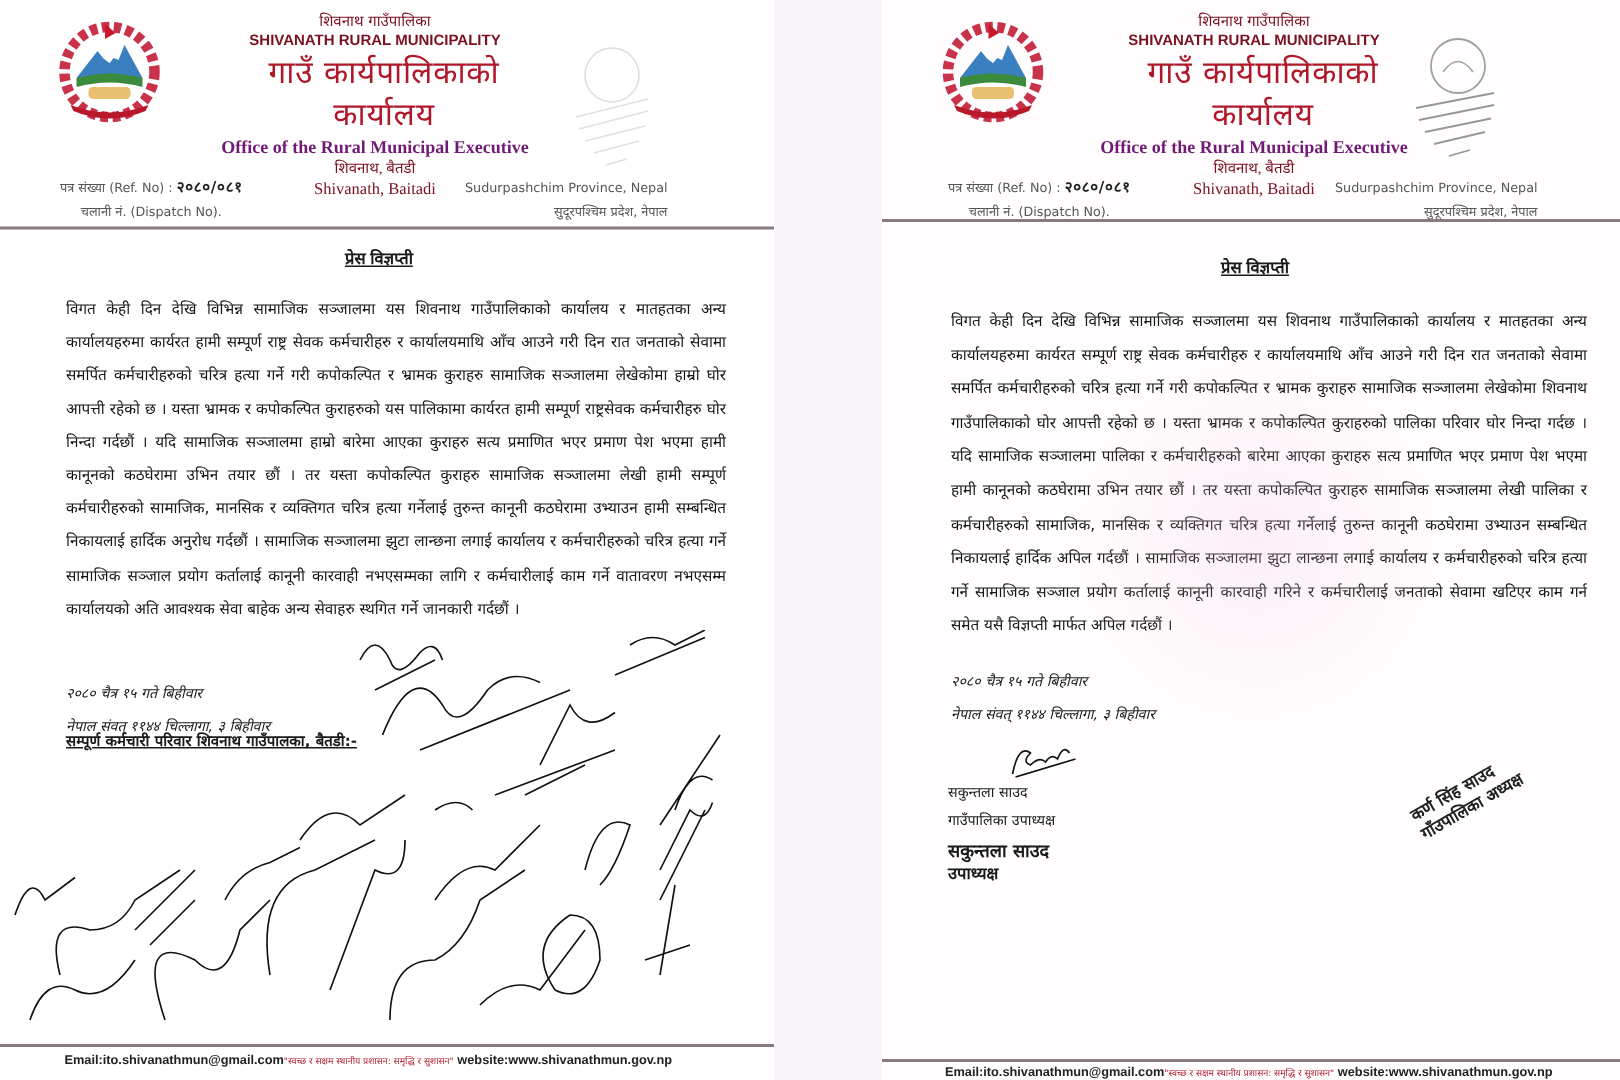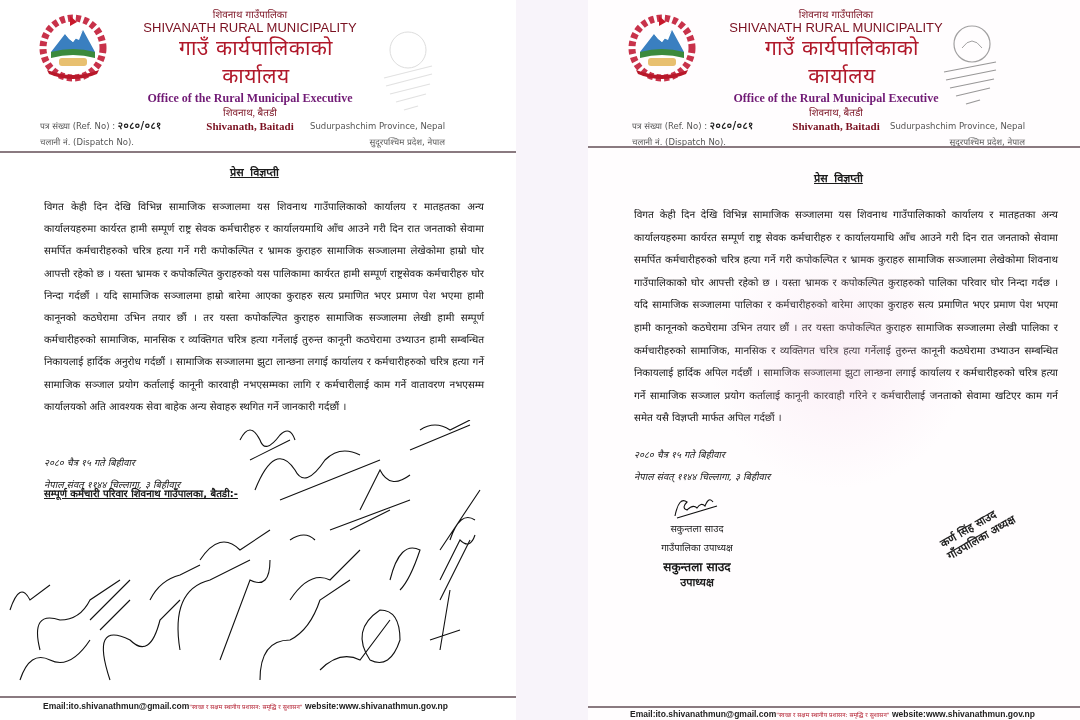--- a/index.html
+++ b/index.html
@@ -17,61 +17,61 @@
 
   .header { position: relative; height: 150px; }
   .logo { position: absolute; width: 76px; height: 70px; }
   .page.left .logo { left: 35px; top: 12px; }
   .page.right .logo { left: 36px; top: 12px; }
 
   .hcenter { position: absolute; text-align: center; }
   .page.left .hcenter { left: 130px; width: 240px; top: 8px; }
   .page.right .hcenter { left: 128px; width: 240px; top: 8px; }
   .h-np-small { font-family: "DejaVu Sans", sans-serif; font-size: 10px; color: #7a1020; line-height: 13px; }
-  .h-en-small { font-family: "Liberation Sans", sans-serif; font-size: 13px; font-weight: normal; color: #7a1020; line-height: 13px; }
+  .h-en-small { font-family: "Liberation Sans", sans-serif; font-size: 10px; font-weight: bold; color: #7a1020; line-height: 13px; }
   .h-np-big { font-family: "DejaVu Sans", sans-serif; font-size: 21px; color: #b0182a; line-height: 28px; letter-spacing: 0.5px; margin-left: 12px; }
   .h-en-office { font-family: Liberation Serif, serif; font-size: 12px; font-weight: bold; color: #701a75; line-height: 16px; }
   .h-np-place { font-family: Liberation Serif, serif; font-size: 10px; color: #7a1020; line-height: 13px; }
-  .h-en-place { font-family: "Liberation Serif", serif; font-size: 11px; font-weight: bold; color: #7a1020; line-height: 15px; }
+  .h-en-place { font-family: "Liberation Serif", serif; font-size: 11px; font-weight: normal; color: #7a1020; line-height: 15px; }
 
   .stamp { position: absolute; width: 60px; height: 90px; opacity: 0.55; }
   .page.left .stamp { left: 378px; top: 28px; opacity: 0.25; }
   .page.right .stamp { left: 352px; top: 22px; }
 
-  .refline { position: absolute; font-family: "DejaVu Sans", sans-serif; font-size: 8.5px; color: #555; line-height: 16px; }
+  .refline { position: absolute; font-family: "DejaVu Sans", sans-serif; font-size: 8.5px; color: #555; line-height: 16px; text-align: center; }
   .refline b { font-weight: bold; color: #222; font-size: 10px; letter-spacing: 0.5px; }
   .page.left .refline.l { left: 40px; top: 118px; }
   .page.left .refline.r { left: 310px; top: 118px; text-align: right; }
   .page.right .refline.l { left: 44px; top: 118px; }
   .page.right .refline.r { left: 302px; top: 118px; text-align: right; }
 
   .rule { position: absolute; height: 1.5px; background: #8a7a80; }
   .page.left .rule.top { left: 0; width: 516px; top: 151px; }
   .page.right .rule.top { left: 0; width: 492px; top: 146px; }
   .page.left .rule.bottom { left: 0; width: 516px; top: 696px; }
   .page.right .rule.bottom { left: 0; width: 492px; top: 706px; }
 
-  .title { position: absolute; font-family: Liberation Mono, monospace; font-size: 11px; font-weight: bold; text-decoration: underline; }
+  .title { position: absolute; font-family: Liberation Sans, sans-serif; font-size: 11px; font-weight: bold; text-decoration: underline; }
   .page.left .title { left: 230px; top: 164px; }
   .page.right .title { left: 226px; top: 170px; }
 
   .body-text { position: absolute; font-family: "DejaVu Sans", sans-serif; font-size: 10.2px; line-height: 22.2px; text-align: justify; color: #161616; }
   .page.left .body-text { left: 44px; width: 440px; top: 196px; }
   .page.right .body-text { left: 46px; width: 424px; top: 204px; line-height: 22.6px; }
 
   .date { position: absolute; font-family: "DejaVu Sans", sans-serif; font-size: 9.5px; font-style: italic; line-height: 22px; }
   .page.left .date { left: 44px; top: 452px; }
   .page.right .date { left: 46px; top: 444px; }
 
   .staff-head { position: absolute; left: 44px; top: 486px; font-family: "DejaVu Sans", sans-serif; font-size: 10px; font-weight: bold; text-decoration: underline; }
 
   .sigs { position: absolute; }
   .page.left .sigs { left: 0; top: 420px; width: 516px; height: 270px; }
 
-  .signer { position: absolute; font-family: "DejaVu Sans", sans-serif; text-align: center; }
+  .signer { position: absolute; font-family: "DejaVu Sans", sans-serif; }
   .signer .name { font-size: 9.5px; line-height: 18px; }
   .signer .role { font-size: 9.5px; line-height: 20px; }
   .signer .stamp-name { font-size: 12px; font-weight: bold; line-height: 18px; }
   .signer .stamp-role { font-size: 11px; font-weight: bold; line-height: 14px; }
   .signer.vice { left: 44px; top: 494px; width: 130px; }
   .signer.chair { left: 310px; top: 494px; width: 150px; }
   .sig-svg { display: block; margin: 0 auto; }
   .chair-stamp { position: absolute; left: 352px; top: 518px; font-family: "DejaVu Sans", sans-serif; font-size: 11px; font-weight: bold; transform: rotate(-30deg); line-height: 14px; color: #222; }
 
   .footer { position: absolute; font-family: "Liberation Sans", sans-serif; font-size: 8.5px; font-weight: bold; color: #222; white-space: nowrap; }

